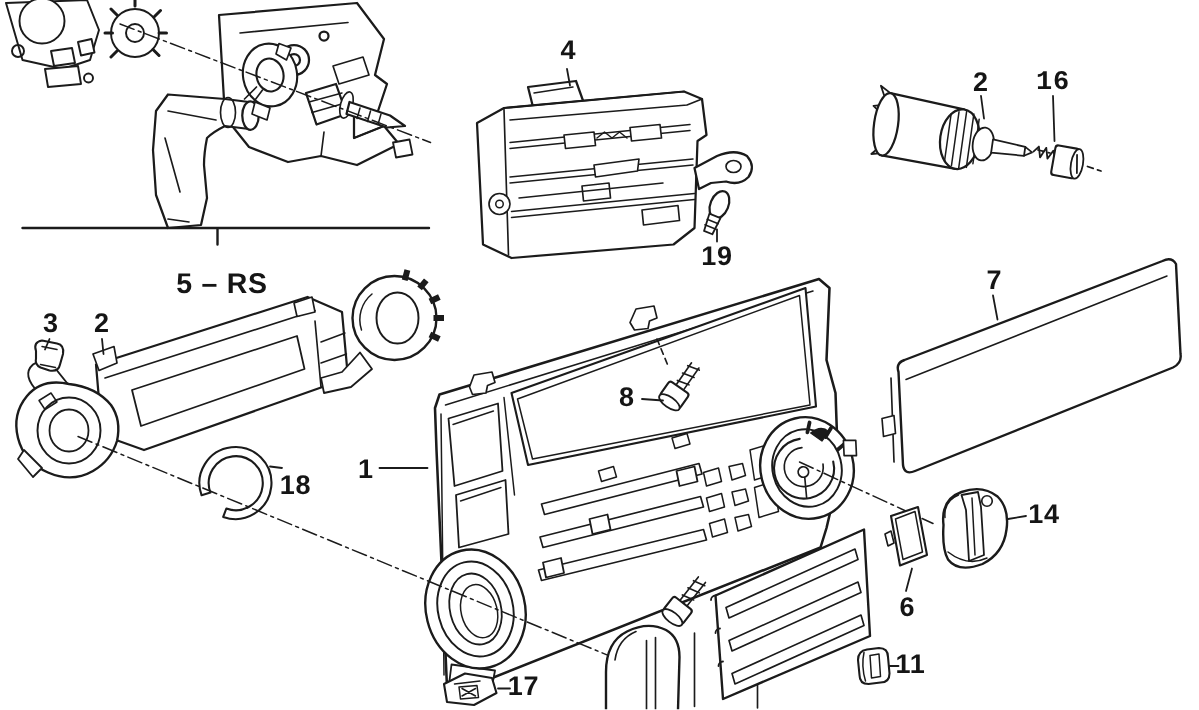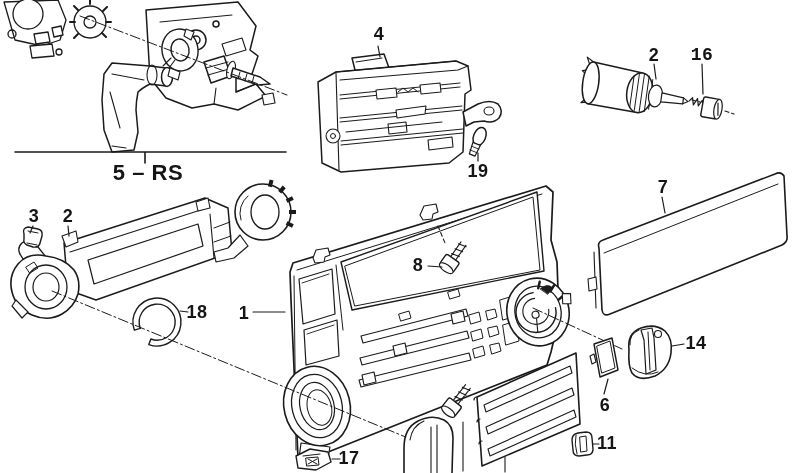--- a/index.html
+++ b/index.html
@@ -1,26 +1,26 @@
 <!DOCTYPE html>
 <html><head>
 <meta charset="utf-8">
 <style>
   html,body{margin:0;padding:0;background:#fff;}
   .stage{position:relative;width:799px;height:473px;background:#ffffff;overflow:hidden;
          font-family:"Liberation Sans",sans-serif;}
   .stage svg{position:absolute;left:0;top:0;}
   .callout{position:absolute;transform:translate(-50%,-50%);font-weight:700;font-size:18px;
            color:#151515;white-space:nowrap;letter-spacing:0.5px;}
-  .callout.big{font-size:22px;}
+  .callout.big{font-size:19px;margin-top:17px;}
   
   .c-p4{left:379px;top:34px;}   .c-p19{left:478px;top:171px;}
   .c-p15{left:654px;top:55px;}  .c-p16{left:702px;top:55px;font-family:Liberation Mono, monospace;}
   .c-p7{left:663px;top:187px;}  .c-p3{left:34px;top:216px;}
-  .c-p2{left:68px;top:216px;}   .c-p18{left:197px;top:312px;}
+  .c-p2{left:68px;top:216px;}   .c-p18{left:197px;top:324px;}
   .c-p1{left:244px;top:313px;}  .c-p8{left:418px;top:265px;}
   .c-p13{left:696px;top:343px;} .c-p6{left:605px;top:405px;}
   .c-p11{left:607px;top:443px;} .c-p17{left:349px;top:458px;}
   .c-p5{left:148px;top:173px;}
 </style>
 </head>
 <body>
 
 <div class="stage">
 

